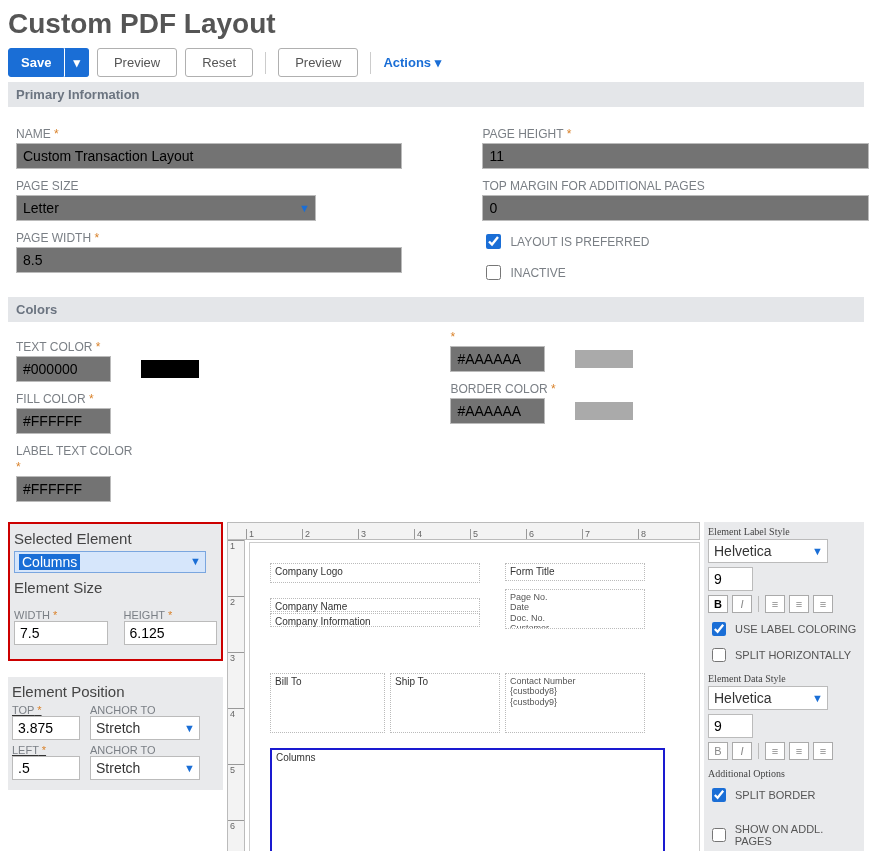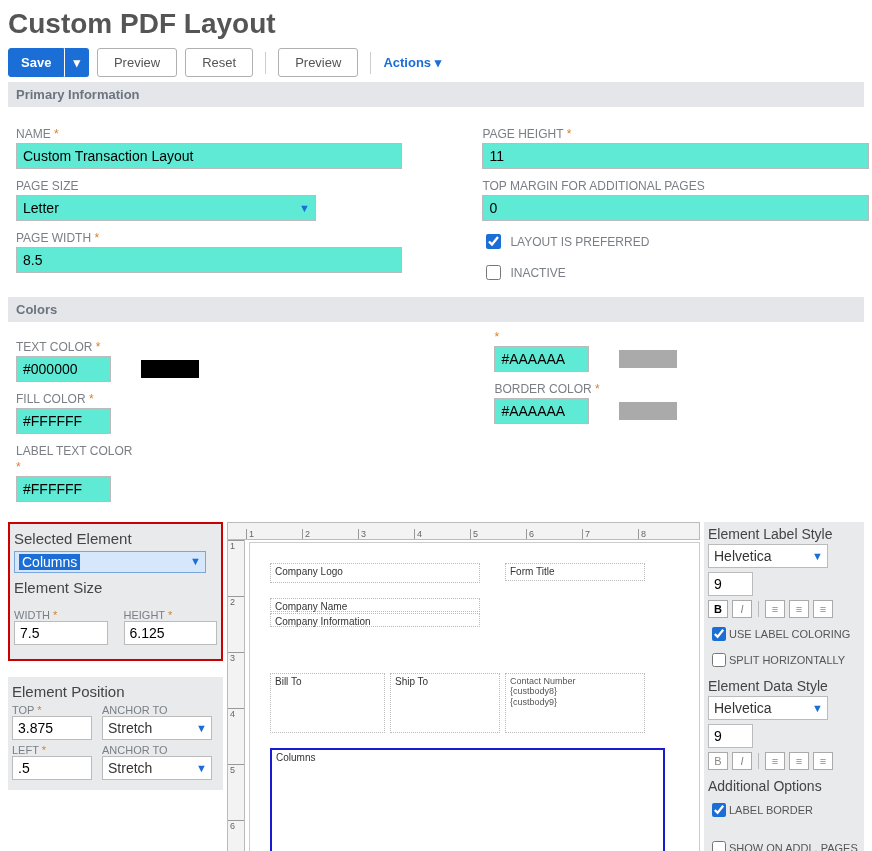--- a/index.html
+++ b/index.html
@@ -11,74 +11,74 @@
 .btn-split { display: flex; }
 .btn-split .btn-primary { border-radius: 3px 0 0 3px; padding: 6px 12px; }
 .btn-split .btn-drop { border-radius: 0 3px 3px 0; padding: 6px 8px; border-left: 1px solid #fff; }
 .toolbar-sep { width: 1px; height: 22px; background: #ccc; margin: 0 4px; }
 .actions-link { color: #1a6ed6; font-weight: 600; font-size: 13px; cursor: pointer; }
 .section-head { background: #e4e6e9; color: #6b7480; font-weight: 600; padding: 5px 8px; font-size: 13px; margin: 0; }
 .two-col { display: flex; gap: 80px; padding: 10px 8px 14px 8px; }
 .col { flex: 0 0 46%; }
 .field-label { color: #7a7f85; font-size: 12px; margin-top: 10px; margin-bottom: 2px; }
 .req::after { content: " *"; color: #d9822b; }
-.text-input, .select-input { width: 100%; max-width: 420px; border: 1px solid #bbb; padding: 4px 6px; font-size: 14px; background: #5eead4; }
+.text-input, .select-input { width: 100%; max-width: 420px; border: 1px solid #bbb; padding: 4px 6px; font-size: 14px; background: #737373; }
 .short-input { width: 95px; }
 .select-wrap { position: relative; display: inline-block; width: 300px; }
 .select-wrap .text-input { width: 100%; padding-right: 24px; }
 .select-wrap .chev { position: absolute; right: 6px; top: 50%; transform: translateY(-50%); color: #1a6ed6; font-size: 11px; pointer-events: none; }
 .check-row { display: flex; align-items: center; gap: 6px; margin-top: 10px; font-size: 12px; color: #7a7f85; }
 .check-row input { width: 15px; height: 15px; accent-color: #1a6ed6; }
-.colors-row { display: flex; gap: 92px; padding: 8px 8px 14px 8px; }
+.colors-row { display: flex; gap: 48px; padding: 8px 8px 14px 8px; }
 .color-field .field-label { margin-top: 10px; }
 .color-pair { display: flex; align-items: center; gap: 30px; }
 .swatch { width: 58px; height: 18px; display: inline-block; }
 
 .workspace { display: flex; gap: 4px; margin-top: 6px; position: relative; }
 .left-panel { width: 215px; flex: none; }
 .add-btn-wrap { padding: 0 0 6px 18px; }
 .sel-box { border: 2px solid #c00; padding: 6px 4px 14px 4px; background: #e9eaec; }
 .panel-h { font-size: 15px; color: #444; margin: 0 0 4px 0; }
 .sel-select { width: 192px; border: 1px solid #7aa6df; background: #d6e6fb; padding: 2px 4px; font-size: 14px; position: relative; }
 .sel-select .chev { position: absolute; right: 4px; top: 3px; color: #1a6ed6; font-size: 11px; }
 .sel-select .seltext { background: #1a6ed6; color: #fff; padding: 0 3px; }
 .size-row { display: flex; gap: 16px; margin-top: 13px; }
 .size-row .sf { flex: 1; }
 .sf-label { font-size: 11px; color: #7a7f85; }
 .sf-label.req::after { content: " *"; color: #d9822b; }
 .sf-input { width: 100%; border: 1px solid #bbb; padding: 3px 5px; font-size: 14px; }
 .pos-block { background: #e9eaec; padding: 6px 4px 10px 4px; margin-top: 16px; }
 .pos-row { display: flex; gap: 10px; margin-top: 4px; }
-.pos-row .pf1 { width: 80px; }
+.pos-row .pf1 { width: 68px; text-decoration: underline; }
 .pos-row .pf2 { flex: 1; }
 .anchor-sel { width: 110px; border: 1px solid #bbb; padding: 3px 5px; font-size: 14px; position: relative; background: #fff; }
 .anchor-sel .chev { position: absolute; right: 4px; top: 5px; color: #1a6ed6; font-size: 11px; }
 
 .canvas-area { flex: 1; position: relative; overflow: hidden; }
 .ruler-h { height: 18px; background: #f3f3f3; border: 1px solid #bbb; font-size: 9px; color: #666; display: flex; align-items: flex-end; padding-left: 18px; position: relative; }
 .ruler-h span { display: inline-block; width: 56px; text-align: left; border-left: 1px solid #999; padding-left: 2px; height: 10px; }
 .ruler-v { position: absolute; top: 18px; left: 0; width: 18px; bottom: 0; background: #f3f3f3; border: 1px solid #bbb; border-top: none; }
 .ruler-v div { height: 56px; font-size: 9px; color: #666; border-top: 1px solid #999; padding-left: 2px; }
 .page { position: absolute; top: 20px; left: 22px; right: 0; bottom: 0; background: #fff; border: 1px solid #ccc; }
 
 .el-box { position: absolute; border: 1px dotted #bbb; font-size: 10px; color: #333; padding: 2px 4px; background: #fff; }
 .el-sel { border: 2px solid #1a1ad0; }
 .el-title { font-weight: normal; font-size: 10px; }
 .el-lines { font-size: 9px; color: #555; line-height: 1.15; }
 
 .right-panel { width: 160px; flex: none; background: #e9eaec; padding: 2px 4px 10px 4px; font-size: 12px; }
-.rp-h { font-size: 14px; color: #444; margin: 2px 0; }
+.rp-h { font-size: 10px; color: #444; margin: 2px 0; font-family: Liberation Serif, serif; }
 .rp-sel { width: 120px; border: 1px solid #bbb; padding: 3px 5px; font-size: 14px; background: #fff; position: relative; }
 .rp-sel .chev { position: absolute; right: 4px; top: 5px; color: #1a6ed6; font-size: 11px; }
 .rp-num { width: 45px; border: 1px solid #bbb; padding: 3px 5px; font-size: 14px; margin-top: 4px; }
 .fmt-row { display: flex; gap: 4px; margin-top: 4px; align-items: center; }
 .fmt-btn { width: 20px; height: 18px; border: 1px solid #aaa; background: #fff; font-size: 11px; display: flex; align-items: center; justify-content: center; cursor: pointer; color: #888; }
 .fmt-btn.active { color: #000; font-weight: 700; }
 .fmt-sep { width: 1px; height: 16px; background: #bbb; margin: 0 2px; }
-.rp-check { display: flex; align-items: center; margin-top: 6px; font-size: 11px; color: #555; }
+.rp-check { display: flex; align-items: center; gap: 6px; margin-top: 6px; font-size: 11px; color: #555; }
 .rp-check input { width: 14px; height: 14px; accent-color: #1a6ed6; }
 </style>
 </head>
 <body>
 
 <h1 class="page-title">Custom PDF Layout</h1>
 
 <div class="toolbar">
   <div class="btn-split">
     <button class="btn btn-primary">Save</button>
@@ -221,20 +221,29 @@
         <div>3</div>
         <div>4</div>
         <div>5</div>
         <div>6</div>
     </div>
     <div class="page">
       <div class="el-box" style="top:20px;left:20px;width:210px;height:20px"><span class="el-title">Company Logo</span></div>
       <div class="el-box" style="top:20px;left:255px;width:140px;height:18px"><span class="el-title">Form Title</span></div>
       <div class="el-box" style="top:55px;left:20px;width:210px;height:14px"><span class="el-title">Company Name</span></div>
       <div class="el-box" style="top:70px;left:20px;width:210px;height:14px"><span class="el-title">Company Information</span></div>
+      <div class="el-box" style="top:46px;left:255px;width:140px;height:40px;overflow:hidden">
+        <div class="el-lines">
+          <div>Page No.</div>
+          <div>Date</div>
+          <div>Doc. No.</div>
+          <div>Customer</div>
+
+        </div>
+      </div>
       <div class="el-box" style="top:130px;left:20px;width:115px;height:60px"><span class="el-title">Bill To</span></div>
       <div class="el-box" style="top:130px;left:140px;width:110px;height:60px"><span class="el-title">Ship To</span></div>
       <div class="el-box" style="top:130px;left:255px;width:140px;height:60px">
         <div class="el-lines">
           <div>Contact Number</div>
           <div>{custbody8}</div>
           <div>{custbody9}</div>
         </div>
       </div>
       <div class="el-box el-sel" style="top:205px;left:20px;width:395px;height:110px"><span class="el-title">Columns</span></div>
@@ -274,20 +283,20 @@
         </div>
       <div class="fmt-sep"></div>
       <div class="fmt-btn">≡</div>
       <div class="fmt-btn">≡</div>
       <div class="fmt-btn">≡</div>
     </div>
 
     <div class="rp-h" style="margin-top:8px">Additional Options</div>
     <label class="rp-check">
         <input type="checkbox" checked="" style="">
-        <span>LABEL BORDER</span>
+        <span>SPLIT BORDER</span>
       </label>
     <label class="rp-check" style="margin-top:18px">
         <input type="checkbox" style="">
         <span>SHOW ON ADDL. PAGES</span>
       </label>
   </div>
 </div>
 
 </body></html>

